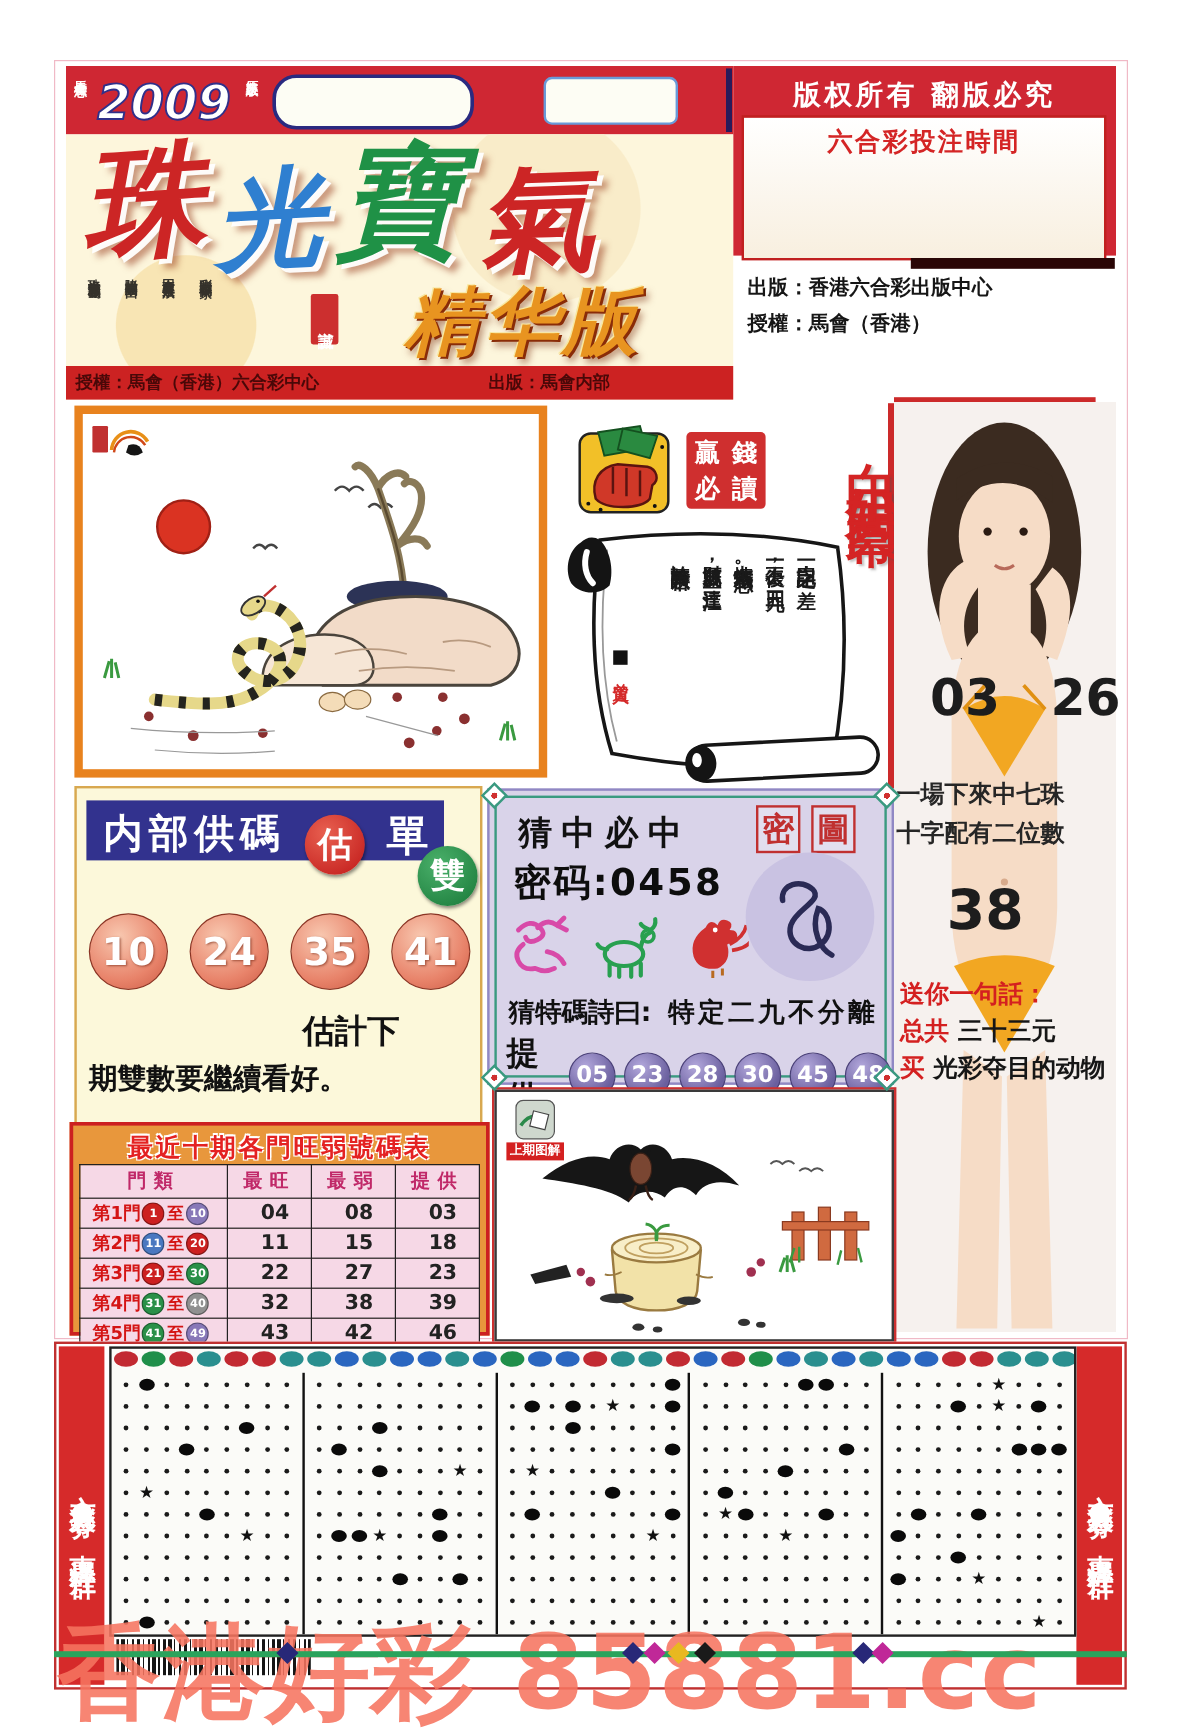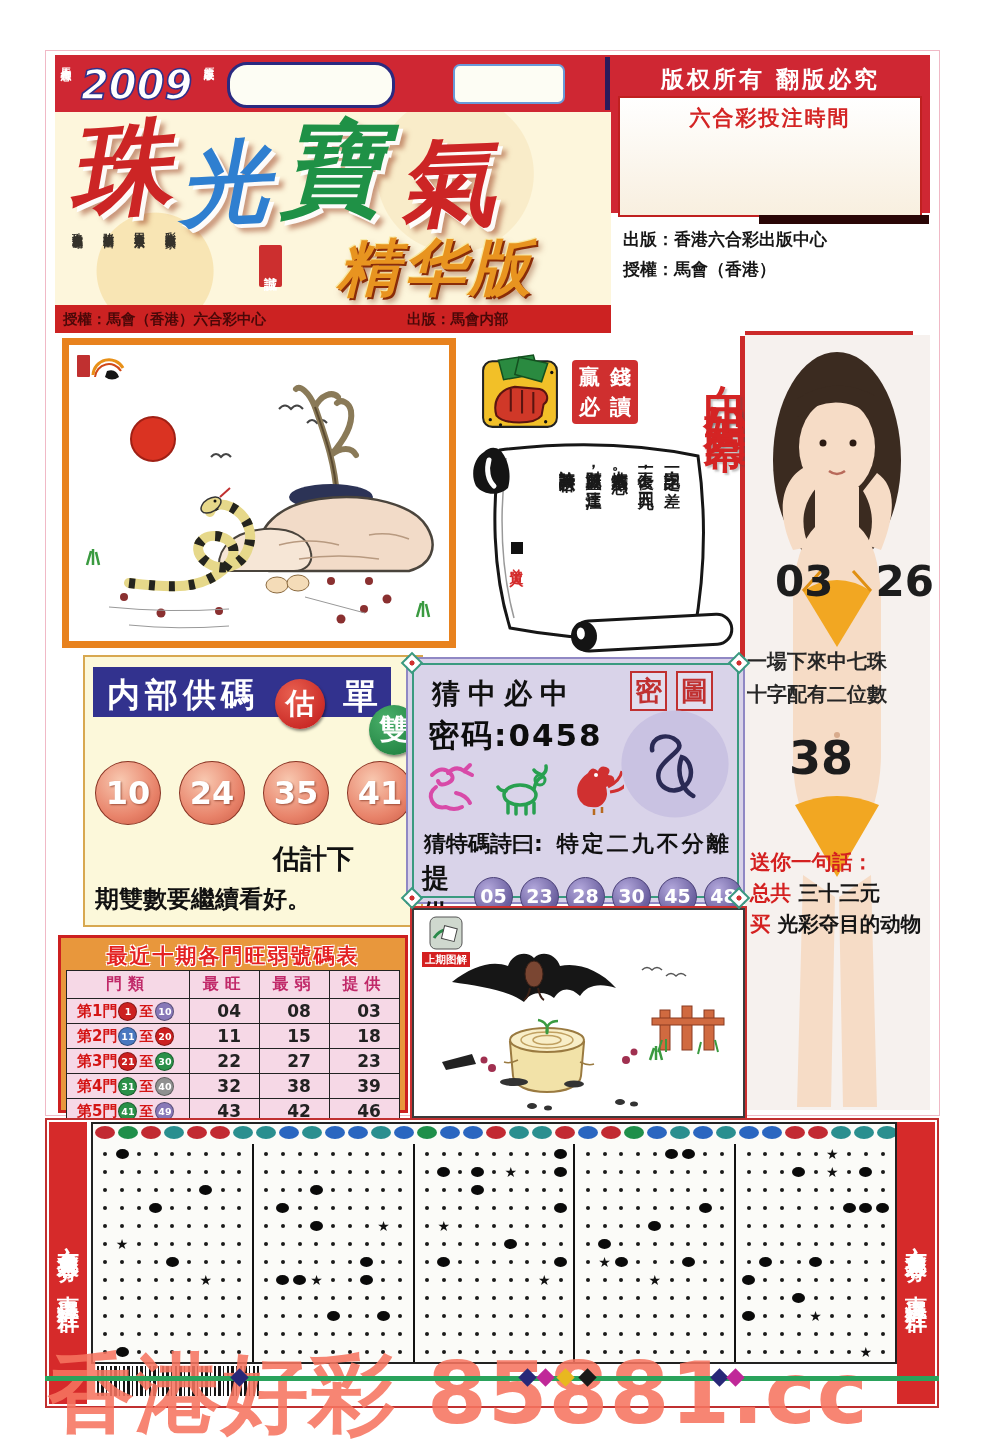--- a/index.html
+++ b/index.html
@@ -76,25 +76,25 @@
   .bai-headline{left:697px;top:350px;writing-mode:vertical-rl;font-size:44px;font-weight:800;color:#d42424;
                 letter-spacing:11px;text-shadow:2px 2px 2px rgba(80,80,80,.35);}
 
   
   .photo{left:745px;top:335px;width:185px;height:775px;background:linear-gradient(#f4efec,#f9f5f2);}
   .photo-nums{position:absolute;left:30px;top:222px;display:flex;gap:42px;font-size:42px;font-weight:700;color:#1d1d1d;}
   .photo-note{position:absolute;left:2px;top:310px;width:181px;text-align:left;font-size:20px;
               color:#262626;line-height:1.65;font-weight:600;}
   .photo-num2{position:absolute;left:44px;top:396px;font-size:46px;font-weight:700;color:#1d1d1d;}
   .gift{position:absolute;left:5px;top:478px;font-size:20.5px;font-weight:700;line-height:1.5;}
-  .red-t{color:#d42020;margin-top:34px;}
+  .red-t{color:#d42020;}
   .blk-t{color:#161616;}
 
   
-  .int-box{left:62px;top:655px;width:340px;height:272px;background:#fcf8da;border:2px solid #d8a850;box-sizing:border-box;margin-left:21px;}
+  .int-box{left:62px;top:655px;width:340px;height:344px;background:#fcf8da;border:2px solid #d8a850;box-sizing:border-box;}
   .int-banner{position:absolute;left:8px;top:10px;width:298px;height:50px;background:#32328e;}
   .int-banner-text{position:absolute;left:14px;top:6px;color:#fff;font-size:33px;font-weight:700;letter-spacing:5px;}
   .dan{position:absolute;left:250px;top:6px;color:#fff;font-size:35px;font-weight:700;}
   .circle-est{position:absolute;left:190px;top:22px;width:50px;height:50px;border-radius:50%;
               background:radial-gradient(circle at 35% 30%,#e86050,#c01818);color:#fff;font-size:29px;font-weight:700;
               display:flex;align-items:center;justify-content:center;box-shadow:1px 2px 3px rgba(0,0,0,.45);}
   .circle-shuang{position:absolute;left:284px;top:48px;width:50px;height:50px;border-radius:50%;
               background:radial-gradient(circle at 35% 30%,#4ab06a,#187838);color:#fff;font-size:29px;font-weight:700;
               display:flex;align-items:center;justify-content:center;box-shadow:1px 2px 3px rgba(0,0,0,.45);}
   .int-balls{position:absolute;left:10px;top:104px;width:318px;display:flex;justify-content:space-between;}

